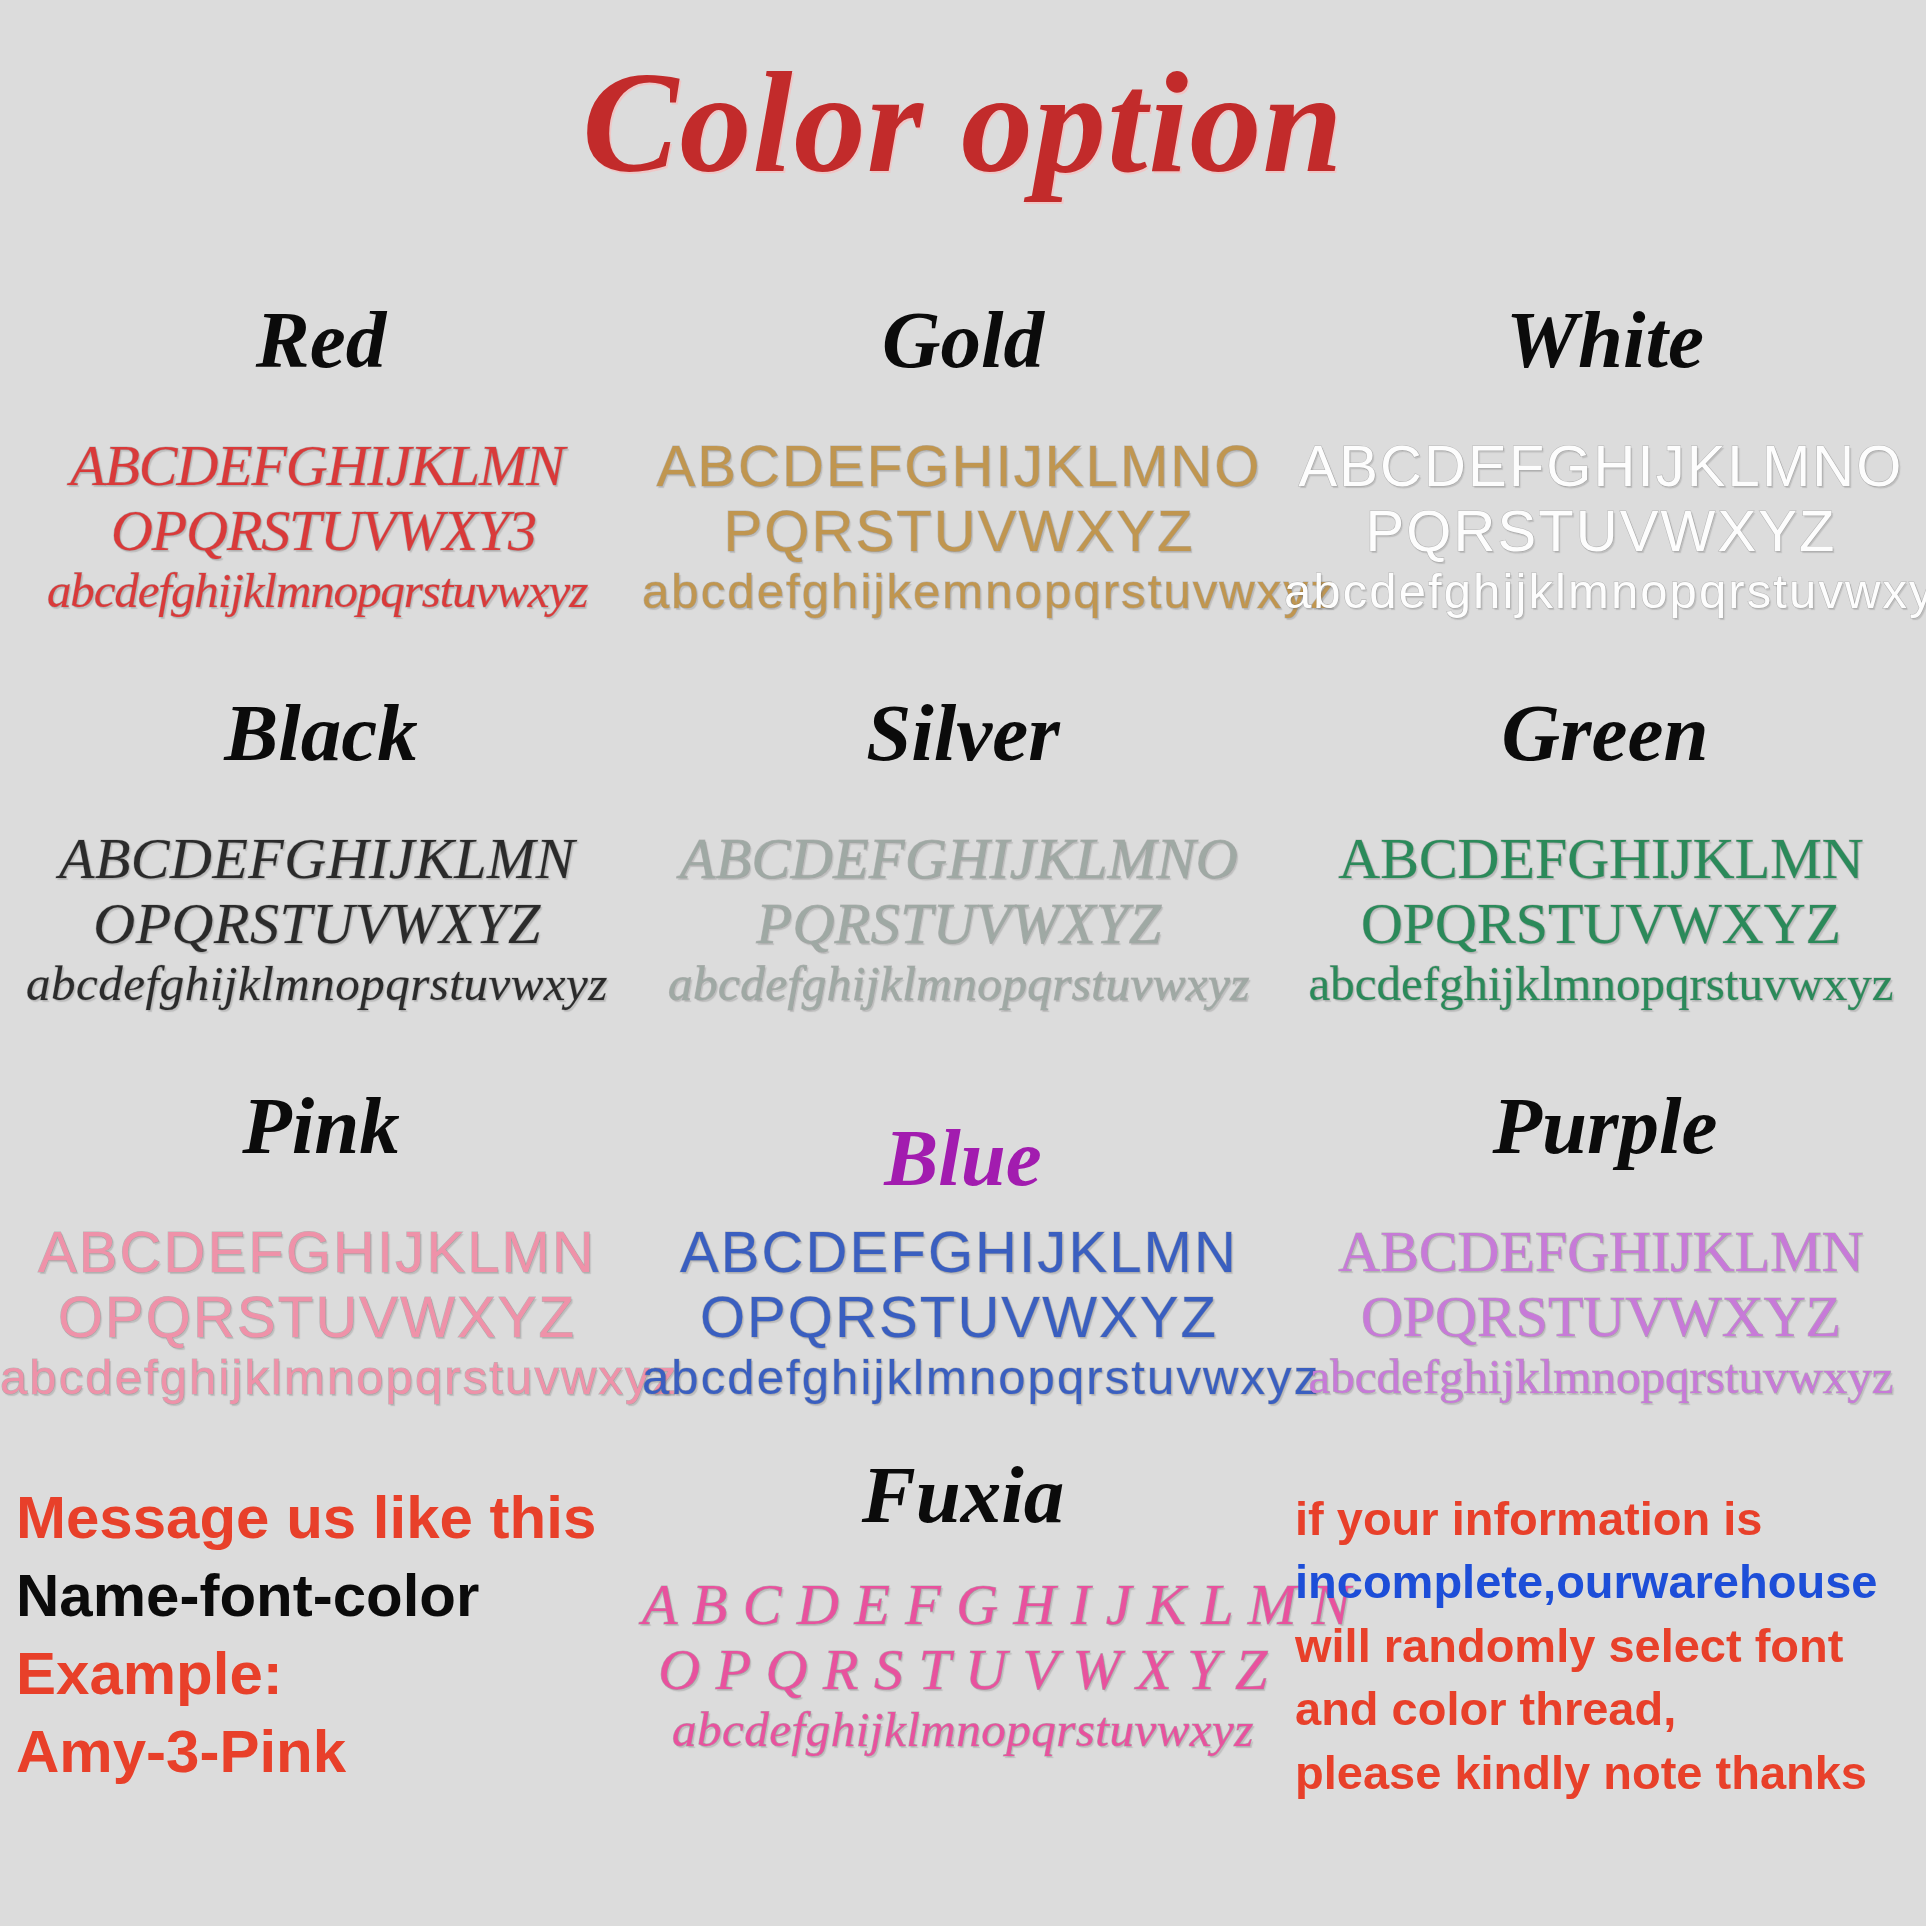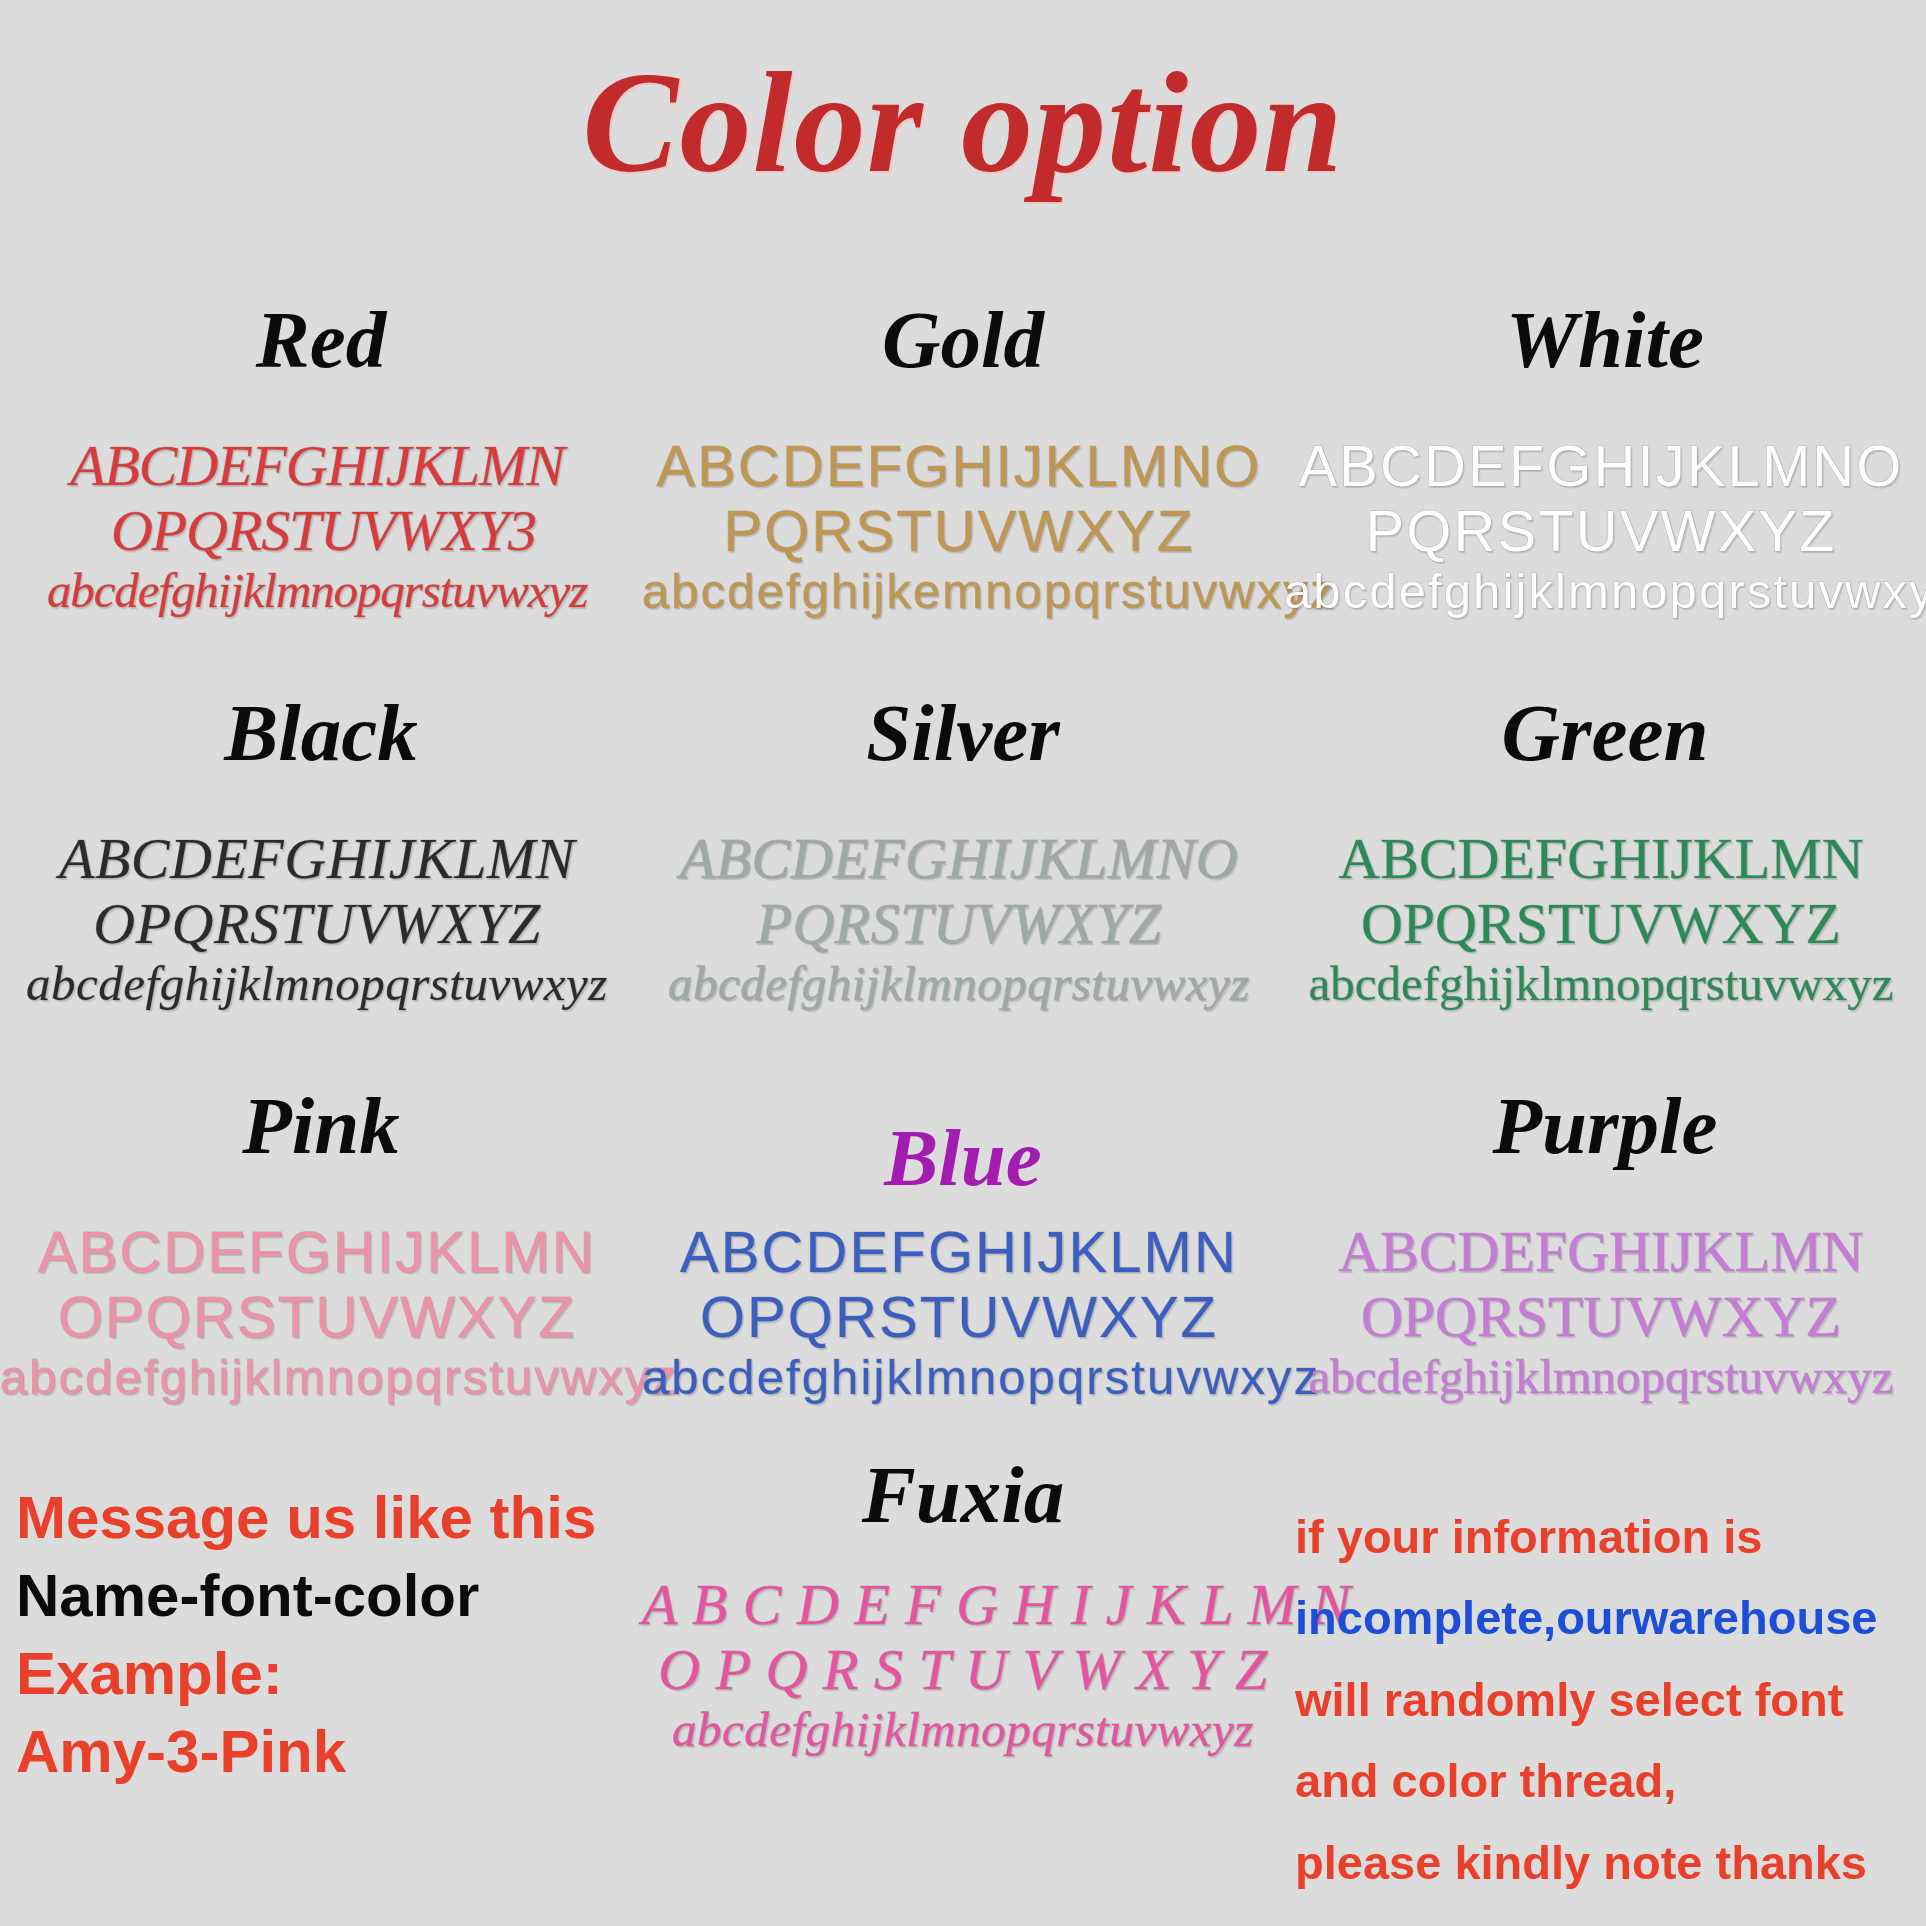--- a/index.html
+++ b/index.html
@@ -97,21 +97,20 @@
   }
   .msg-right{
     position:absolute;left:1295px;top:1487px;width:631px;
   }
   .msg-right div{
     font-family:"Liberation Sans","DejaVu Sans",sans-serif;
     font-weight:700;
     font-size:47px;
     line-height:1.35;
     white-space:nowrap;
-    margin-top:18px;
   }
 
   .fuxia-cell{
     position:absolute;left:642px;top:1455px;width:642px;
   }
   .fuxia-cell .name{
     position:static;text-align:center;
     font-family:"Liberation Serif","DejaVu Serif",serif;
     font-style:italic;font-weight:700;
     font-size:81px;line-height:1;color:#0b0b0b;

